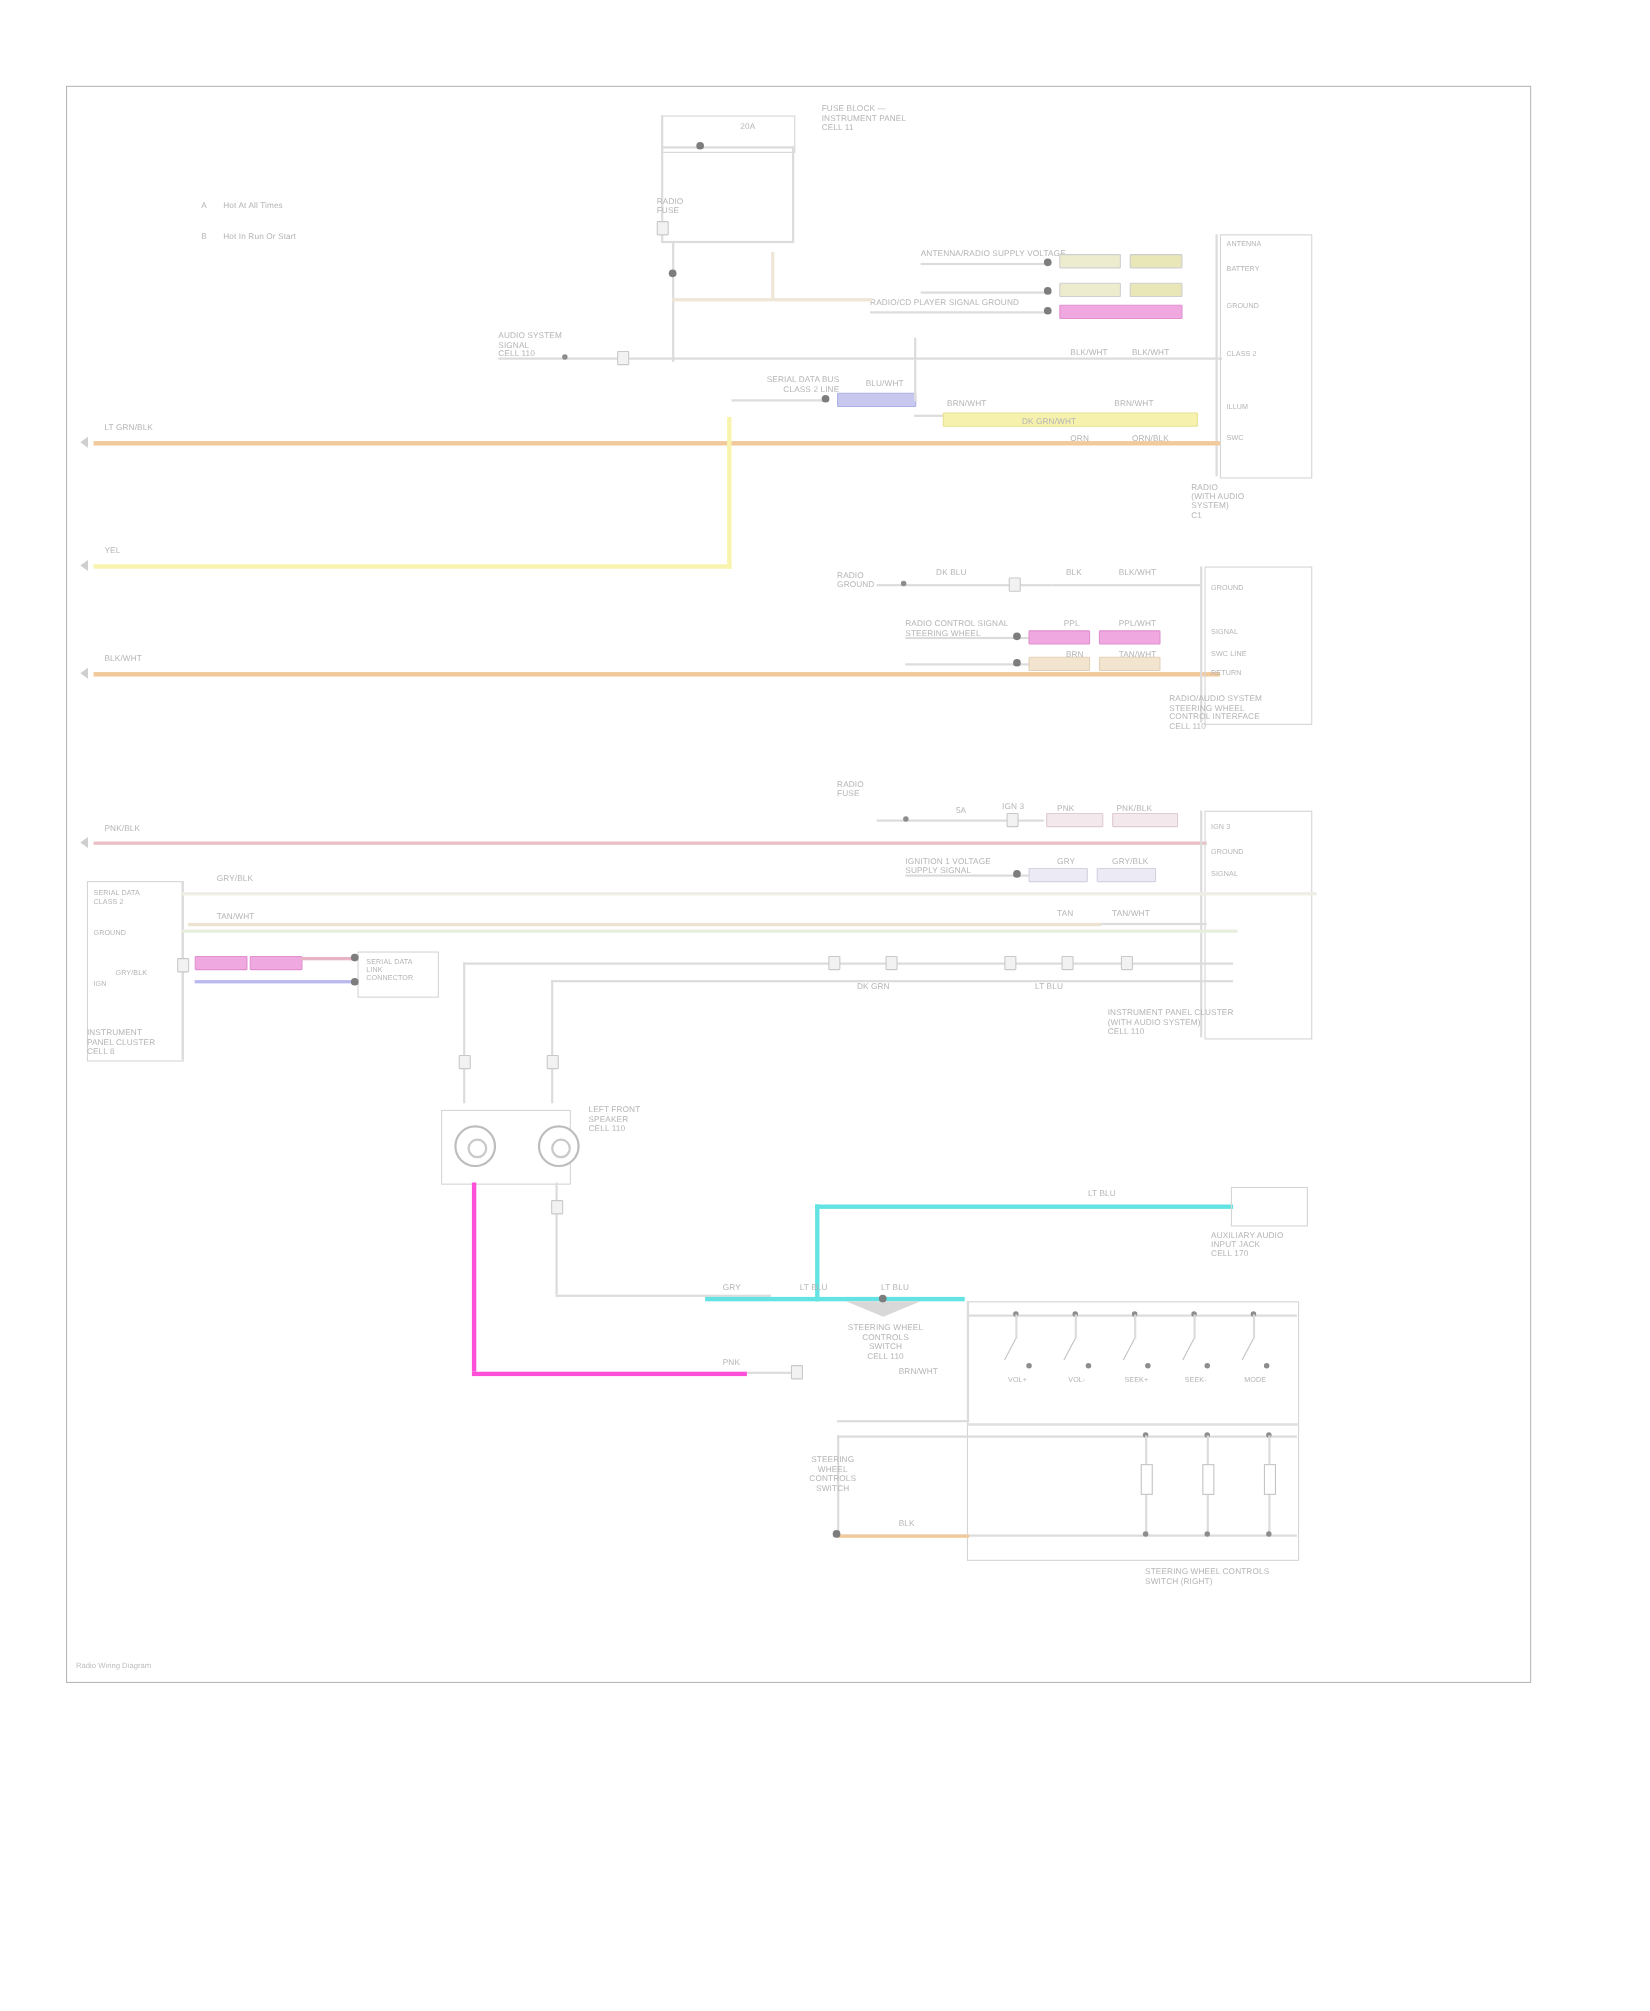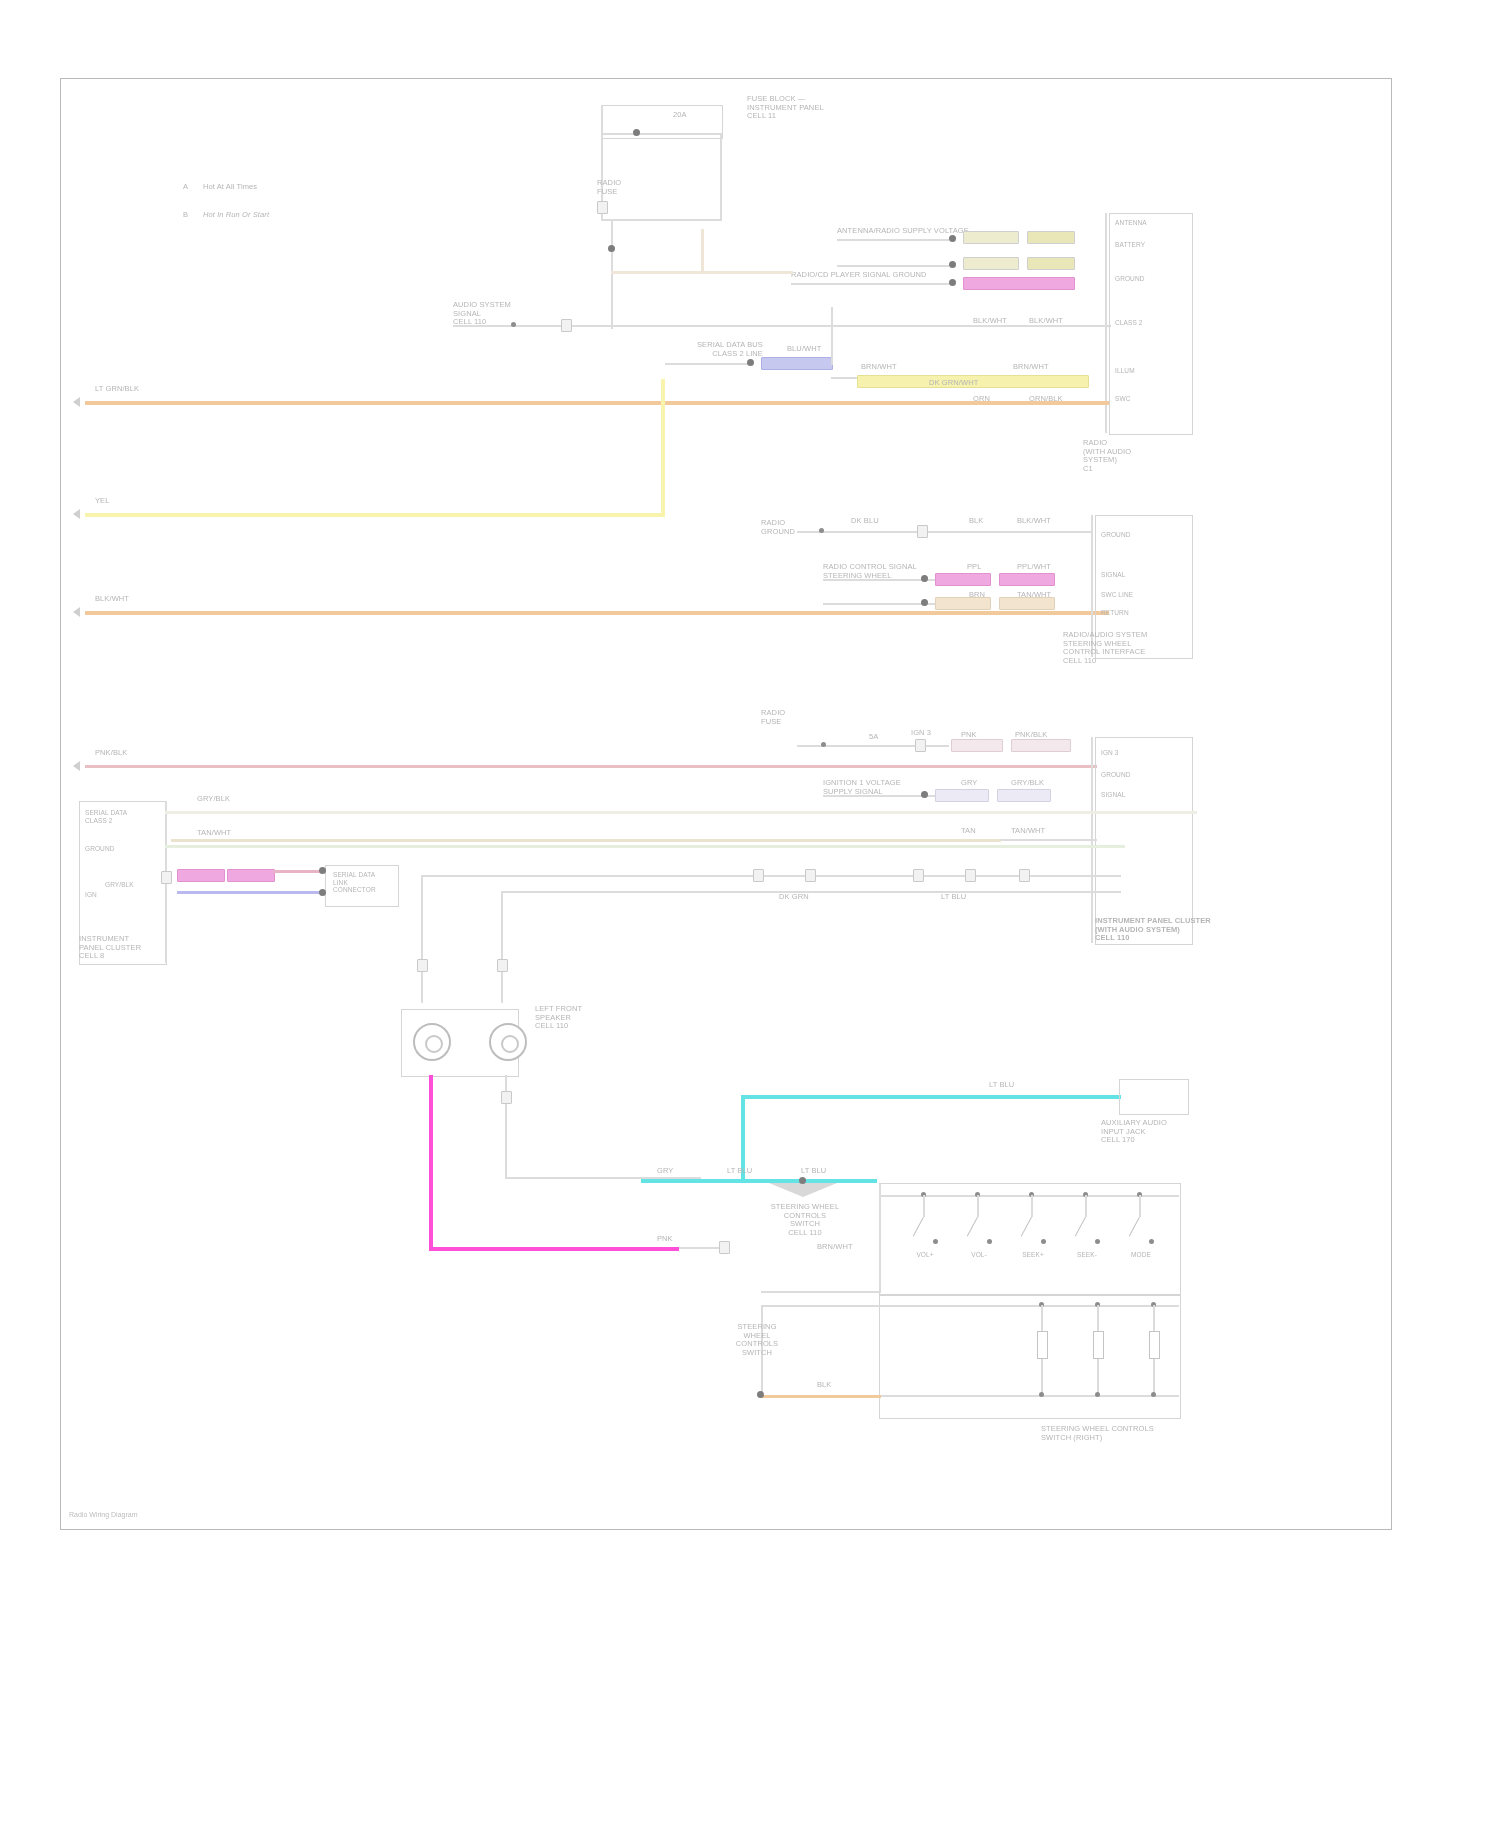--- a/index.html
+++ b/index.html
@@ -28,21 +28,21 @@
 </head>
 <body>
 
 <div id="page">
   <div id="sheet">
 
     <div>
       <div class="lbl" style="left:122px;top:104px;">A</div>
       <div class="lbl" style="left:142px;top:104px;">Hot At All Times</div>
       <div class="lbl" style="left:122px;top:132px;">B</div>
-      <div class="lbl" style="left:142px;top:132px;font-style:italic;">Hot In Run Or Start</div>
+      <div class="lbl" style="left:142px;top:132px;">Hot In Run Or Start</div>
     </div>
 
     <div class="box" style="left:540px;top:26px;width:120px;height:32px;"></div>
     <div class="w wh" style="left:540px;top:54px;width:120px;"></div>
     <div class="dot" style="left:572px;top:50px;"></div>
     <div class="lbl" style="left:612px;top:32px;">20A</div>
     <div class="lbl" style="left:686px;top:16px;">FUSE BLOCK —
 INSTRUMENT PANEL
 CELL 11</div>
 
@@ -168,21 +168,21 @@
     <div class="cseg" style="left:874px;top:518px;width:54px;background:#f3e4d0;border-color:#e2d1b9;"></div>
     <div class="cseg" style="left:938px;top:518px;width:54px;background:#f3e4d0;border-color:#e2d1b9;"></div>
     <div class="lbl" style="left:908px;top:512px;">BRN</div>
     <div class="lbl" style="left:956px;top:512px;">TAN/WHT</div>
 
     <div class="box" style="left:1034px;top:658px;width:96px;height:206px;"></div>
     <div class="w wv" style="left:1030px;top:658px;height:206px;"></div>
     <div class="lbl xs" style="left:1040px;top:670px;">IGN 3</div>
     <div class="lbl xs" style="left:1040px;top:692px;">GROUND</div>
     <div class="lbl xs" style="left:1040px;top:712px;">SIGNAL</div>
-    <div class="lbl" style="left:1034px;top:838px;width:150px;font-weight:bold;">INSTRUMENT PANEL CLUSTER
+    <div class="lbl" style="left:946px;top:838px;width:150px;">INSTRUMENT PANEL CLUSTER
 (WITH AUDIO SYSTEM)
 CELL 110</div>
 
     <div class="lbl" style="left:700px;top:630px;">RADIO
 FUSE</div>
     <div class="w wh" style="left:736px;top:666px;width:152px;"></div>
     <div class="dot sm" style="left:760px;top:663px;"></div>
     <div class="lbl" style="left:808px;top:654px;">5A</div>
     <div class="lbl" style="left:850px;top:650px;">IGN 3</div>
     <div class="cap" style="left:854px;top:660px;"></div>

